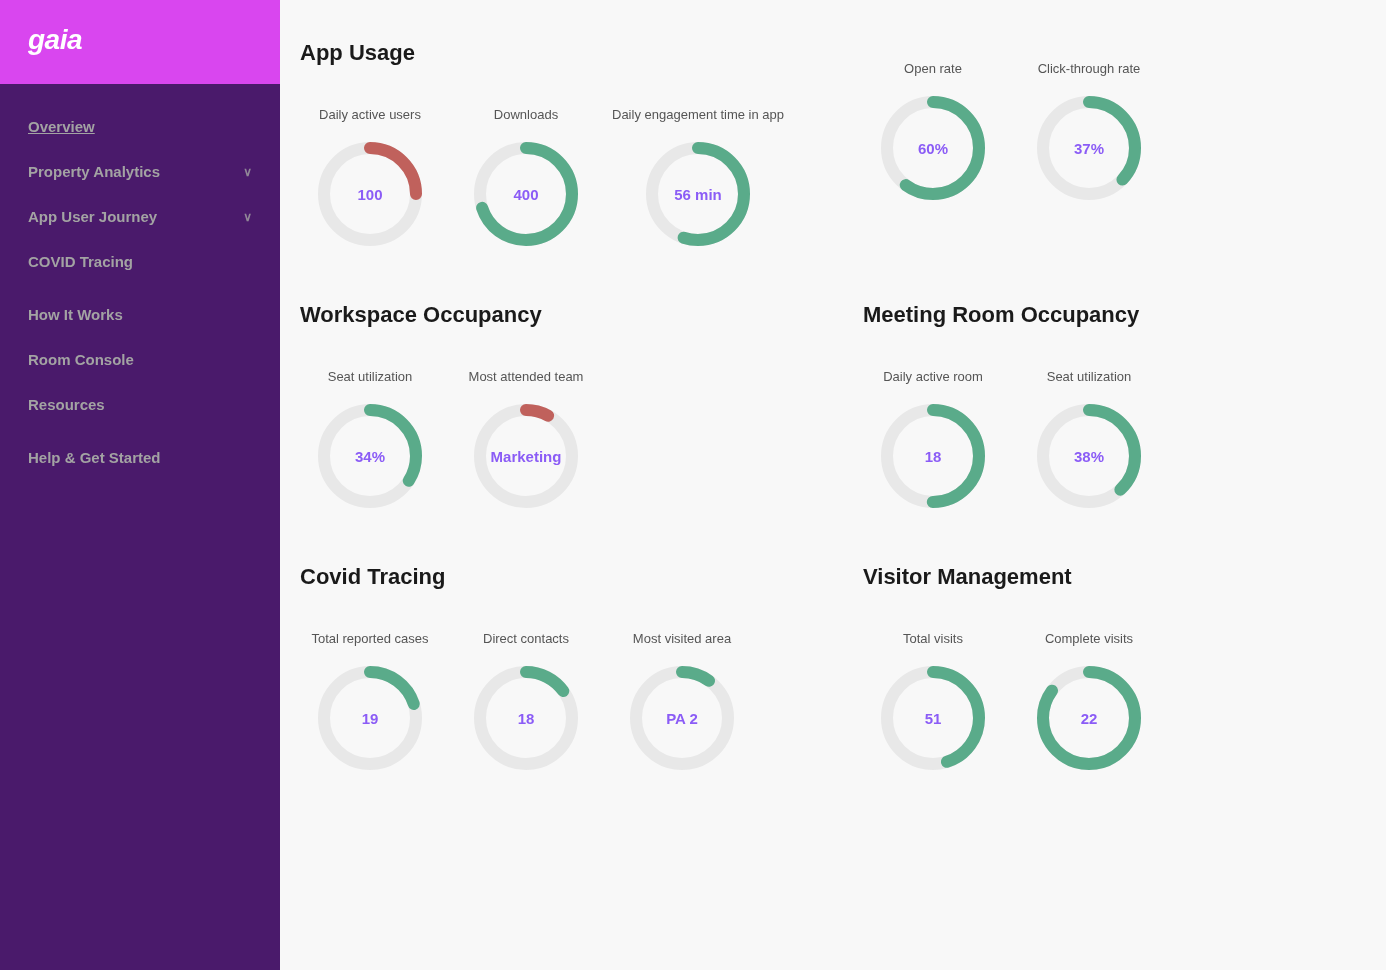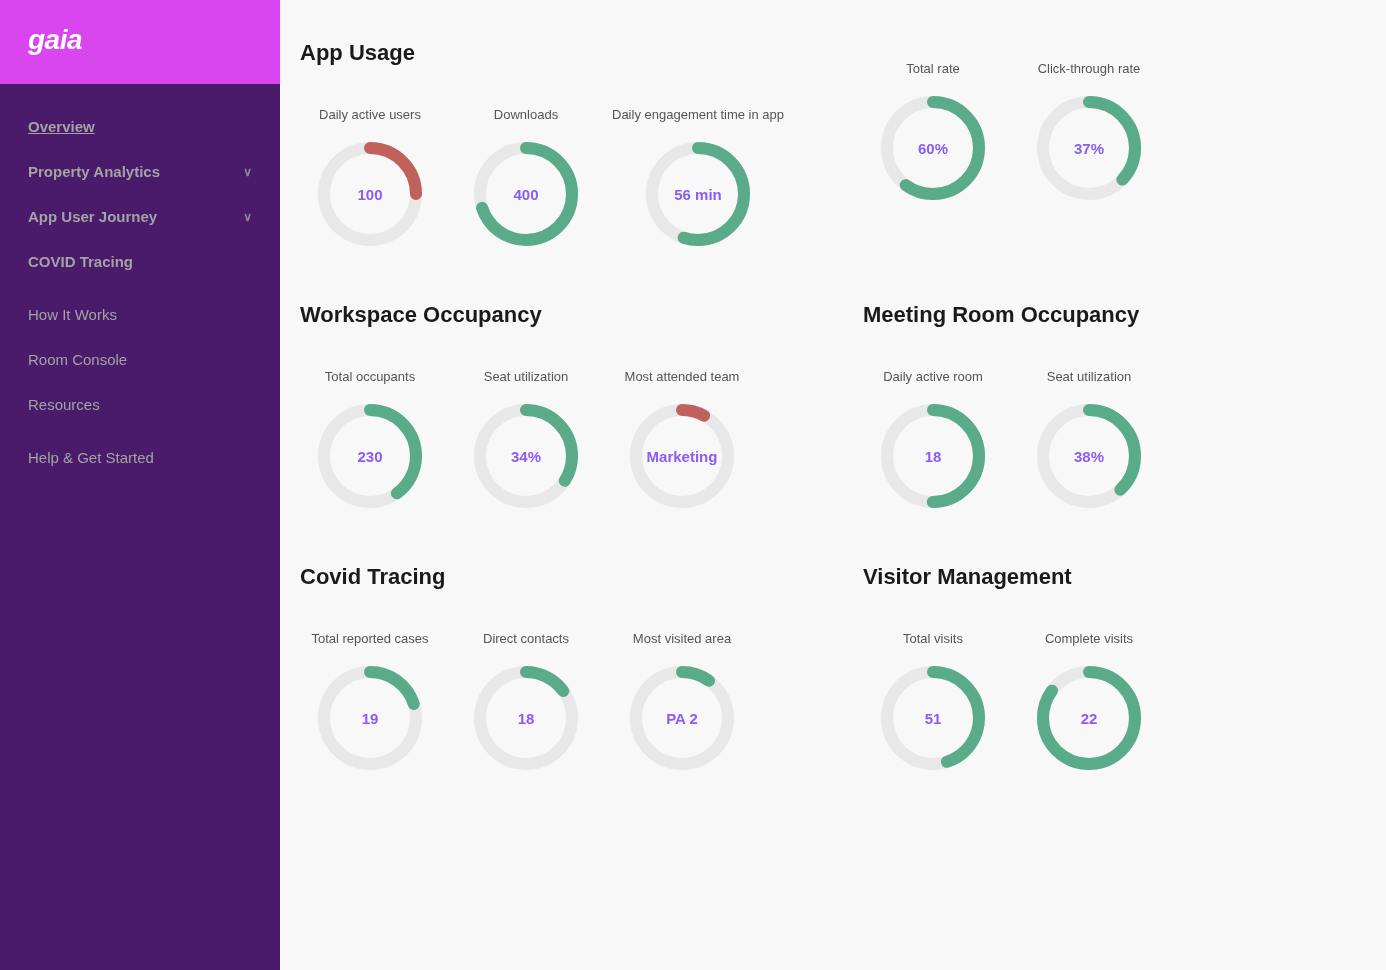--- a/index.html
+++ b/index.html
@@ -29,21 +29,21 @@
       display: flex;
       align-items: center;
       justify-content: space-between;
       padding: 14px 28px;
       cursor: pointer;
       color: #a3a3a3;
       font-size: 15px;
       font-weight: 600;
     }
     .nav-item.active { text-decoration: underline; }
-    .nav-item.light { font-weight: 400; }
+    .nav-item.light { font-weight: 700; }
     .nav-chevron { font-size: 12px; opacity: 0.8; }
     .nav-separator { height: 8px; }
 
     
     .main {
       flex: 1;
       overflow-y: auto;
       background: #f8f8f8;
       padding: 40px 20px;
     }
@@ -174,21 +174,21 @@
                   <circle cx="60" cy="60" r="46" fill="none" stroke="#5aab8a" stroke-width="12" stroke-dasharray="158.96458827164355 130.0619358586174" stroke-linecap="round"></circle>
                 </svg><div class="donut-center">56 min</div></div>
             </div>
           </div>
         </div>
       </div>
       <div>
         <div class="section">
           <div class="metrics-row">
             <div class="metric-card">
-              <div class="metric-label">Total rate</div>
+              <div class="metric-label">Open rate</div>
               <div class="donut-wrapper"><svg viewBox="0 0 120 120" width="120" height="120" style="transform: rotate(-90deg);">
                   <circle cx="60" cy="60" r="46" fill="none" stroke="#e8e8e8" stroke-width="12"></circle>
                   <circle cx="60" cy="60" r="46" fill="none" stroke="#5aab8a" stroke-width="12" stroke-dasharray="173.41591447815657 115.61060965210439" stroke-linecap="round"></circle>
                 </svg><div class="donut-center">60%</div></div>
             </div>
             <div class="metric-card">
               <div class="metric-label">Click-through rate</div>
               <div class="donut-wrapper"><svg viewBox="0 0 120 120" width="120" height="120" style="transform: rotate(-90deg);">
                   <circle cx="60" cy="60" r="46" fill="none" stroke="#e8e8e8" stroke-width="12"></circle>
                   <circle cx="60" cy="60" r="46" fill="none" stroke="#5aab8a" stroke-width="12" stroke-dasharray="106.93981392819656 182.0867102020644" stroke-linecap="round"></circle>
@@ -197,27 +197,20 @@
           </div>
         </div>
       </div>
     </div>
     <div class="sections-grid">
       <div>
         <div class="section">
           <div class="section-title">Workspace Occupancy</div>
           <div class="metrics-row">
             <div class="metric-card">
-              <div class="metric-label">Total occupants</div>
-              <div class="donut-wrapper"><svg viewBox="0 0 120 120" width="120" height="120" style="transform: rotate(-90deg);">
-                  <circle cx="60" cy="60" r="46" fill="none" stroke="#e8e8e8" stroke-width="12"></circle>
-                  <circle cx="60" cy="60" r="46" fill="none" stroke="#5aab8a" stroke-width="12" stroke-dasharray="115.61060965210439 173.41591447815657" stroke-linecap="round"></circle>
-                </svg><div class="donut-center">230</div></div>
-            </div>
-            <div class="metric-card">
               <div class="metric-label">Seat utilization</div>
               <div class="donut-wrapper"><svg viewBox="0 0 120 120" width="120" height="120" style="transform: rotate(-90deg);">
                   <circle cx="60" cy="60" r="46" fill="none" stroke="#e8e8e8" stroke-width="12"></circle>
                   <circle cx="60" cy="60" r="46" fill="none" stroke="#5aab8a" stroke-width="12" stroke-dasharray="98.26901820428873 190.75750592597223" stroke-linecap="round"></circle>
                 </svg><div class="donut-center">34%</div></div>
             </div>
             <div class="metric-card">
               <div class="metric-label">Most attended team</div>
               <div class="donut-wrapper"><svg viewBox="0 0 120 120" width="120" height="120" style="transform: rotate(-90deg);">
                   <circle cx="60" cy="60" r="46" fill="none" stroke="#e8e8e8" stroke-width="12"></circle>

